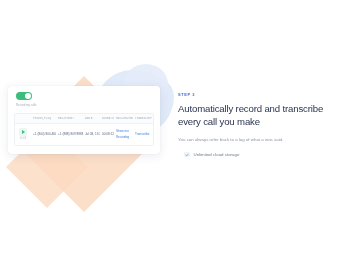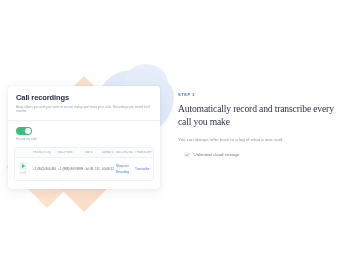--- a/index.html
+++ b/index.html
@@ -215,21 +215,20 @@
     text-transform: uppercase;
     margin: 0 0 6px 0;
   }
   .step-title {
     font-size: 9.6px;
     line-height: 1.32;
     color: #2b3550;
     font-weight: normal;
     margin: 0 0 9px 0;
     letter-spacing: -.15px;
-    font-family: Liberation Serif, serif;
   }
   .step-body {
     font-size: 4.4px;
     color: #8a93a6;
     line-height: 1.5;
     margin: 0 0 8px 0;
   }
   .feature {
     display: flex;
     align-items: center;
@@ -257,24 +256,20 @@
 
 <div class="bg-layer">
   <div class="blob-blue"></div>
   <div class="blob-blue2"></div>
   <div class="blob-peach"></div>
   <div class="blob-peach2"></div>
 </div>
 
 <div class="card">
 
-  <div class="card-head">
-    <div class="card-title">Call recordings</div>
-    <div class="card-sub">Brugt allows you and your team to record, replay and share your calls. Recordings are stored for 6 months.</div>
-  </div>
 
   <div class="toggle-wrap">
     <span class="toggle">
       <span class="knob"></span>
     </span>
     <span class="toggle-label">Record my calls</span>
   </div>
 
   <div class="table">
 

